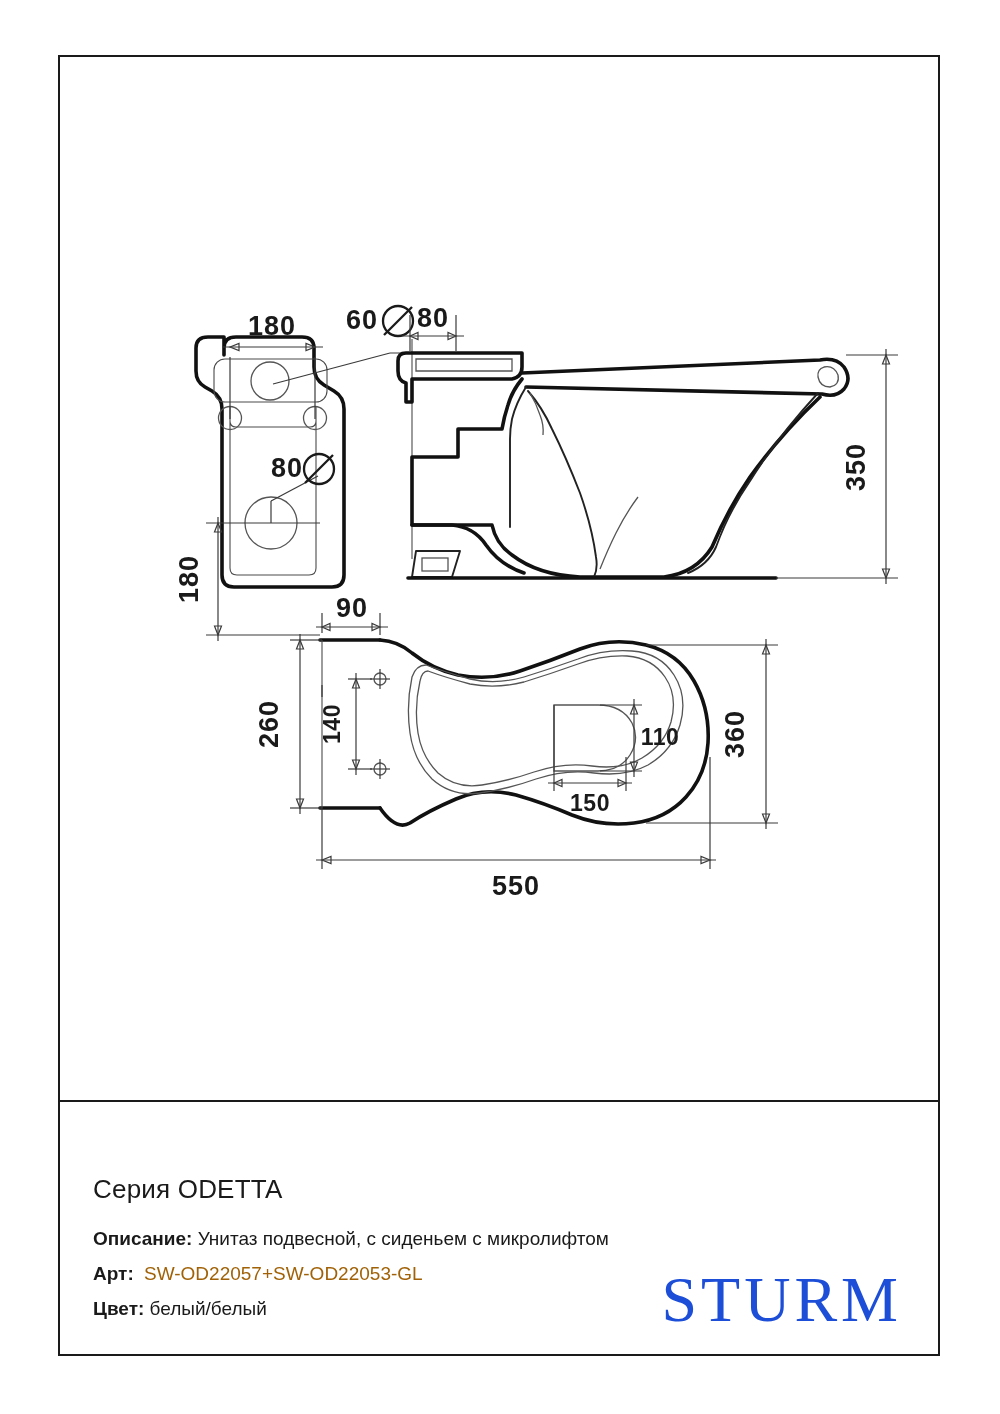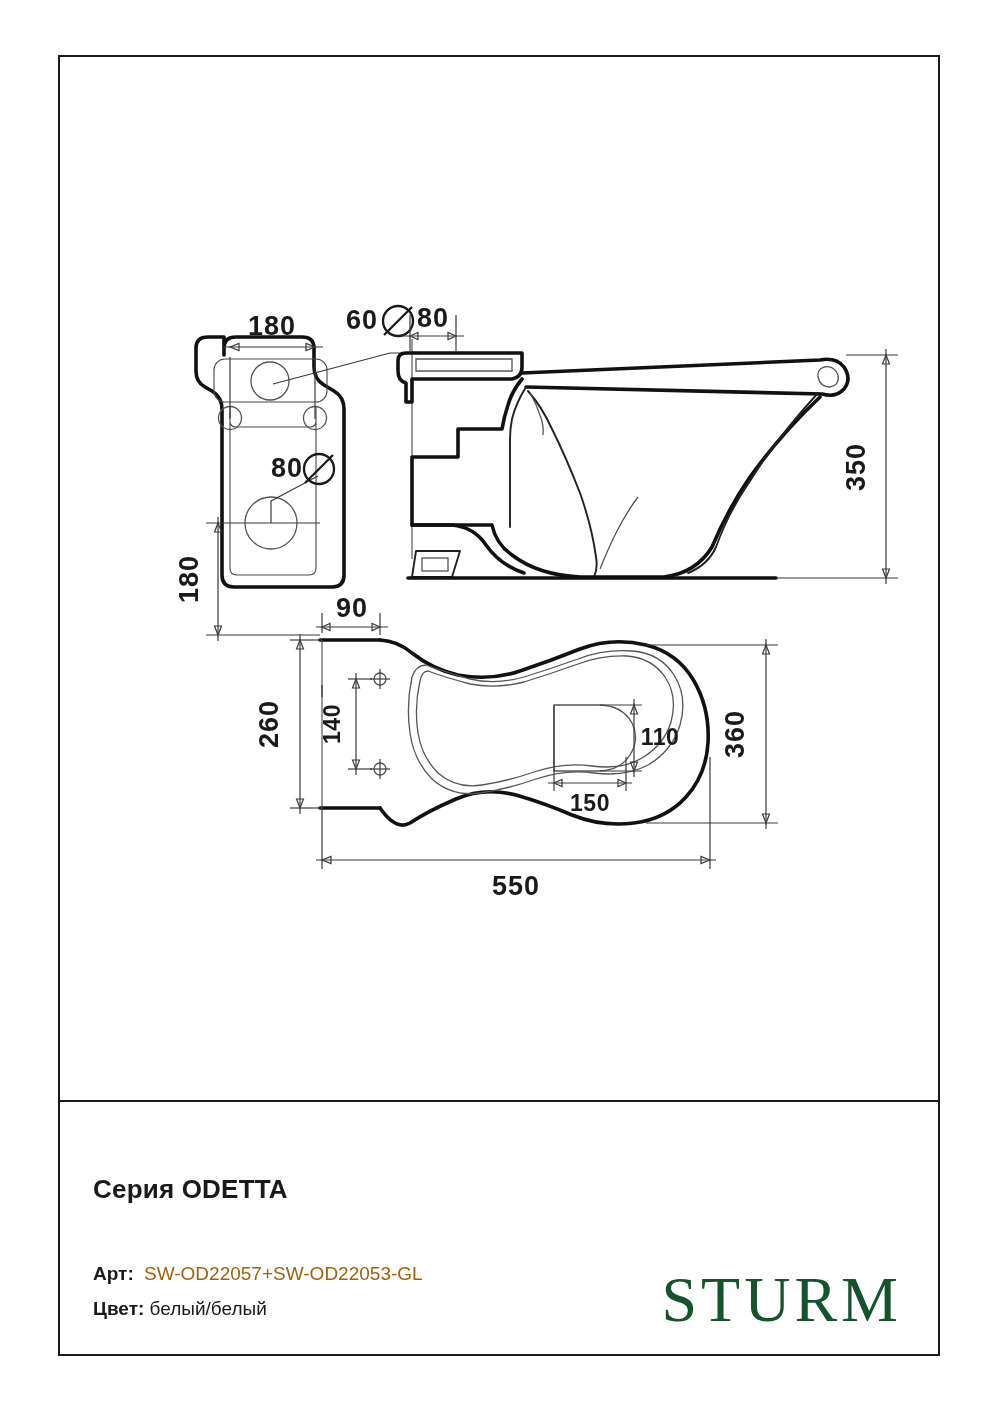--- a/index.html
+++ b/index.html
@@ -57,21 +57,21 @@
     left: 0;
     top: 1043px;
     right: 0;
     bottom: 0;
   }
   #series-title {
     position: absolute;
     left: 33px;
     top: 74px;
     font-size: 26px;
-    font-weight: bold;
+    font-weight: normal;
     letter-spacing: 0.2px;
     white-space: nowrap;
   }
   .spec-line {
     position: absolute;
     left: 33px;
     font-size: 19px;
     white-space: nowrap;
     line-height: 1.2;
   }
@@ -86,21 +86,21 @@
   #spec-article .val { color: #a16207; margin-left: 5px; }
   #spec-color       { top: 198px; }
 
   #brand-logo {
     position: absolute;
     right: 36px;
     bottom: 22px;
     font-family: "Liberation Serif", serif;
     font-size: 64px;
     letter-spacing: 4px;
-    color: #14532d;
+    color: #1d4ed8;
     line-height: 1;
   }
 
   
   .dim-txt {
     font-family: "Liberation Sans", sans-serif;
     font-size: 27px;
     font-weight: 600;
     fill: #1a1a1a;
     letter-spacing: 1px;
@@ -449,20 +449,24 @@
 
     </svg>
   </div>
 
   <div id="title-divider"></div>
 
   <div id="title-block">
 
     <div id="series-title">Серия ODETTA</div>
 
+    <div class="spec-line" id="spec-description">
+      <span class="lbl">Описание:</span>
+      <span class="val">Унитаз подвесной, с сиденьем с микролифтом</span>
+    </div>
 
     <div class="spec-line" id="spec-article">
       <span class="lbl">Арт:</span>
       <span class="val">SW-OD22057+SW-OD22053-GL</span>
     </div>
 
     <div class="spec-line" id="spec-color">
       <span class="lbl">Цвет:</span>
       <span class="val">белый/белый</span>
     </div>

